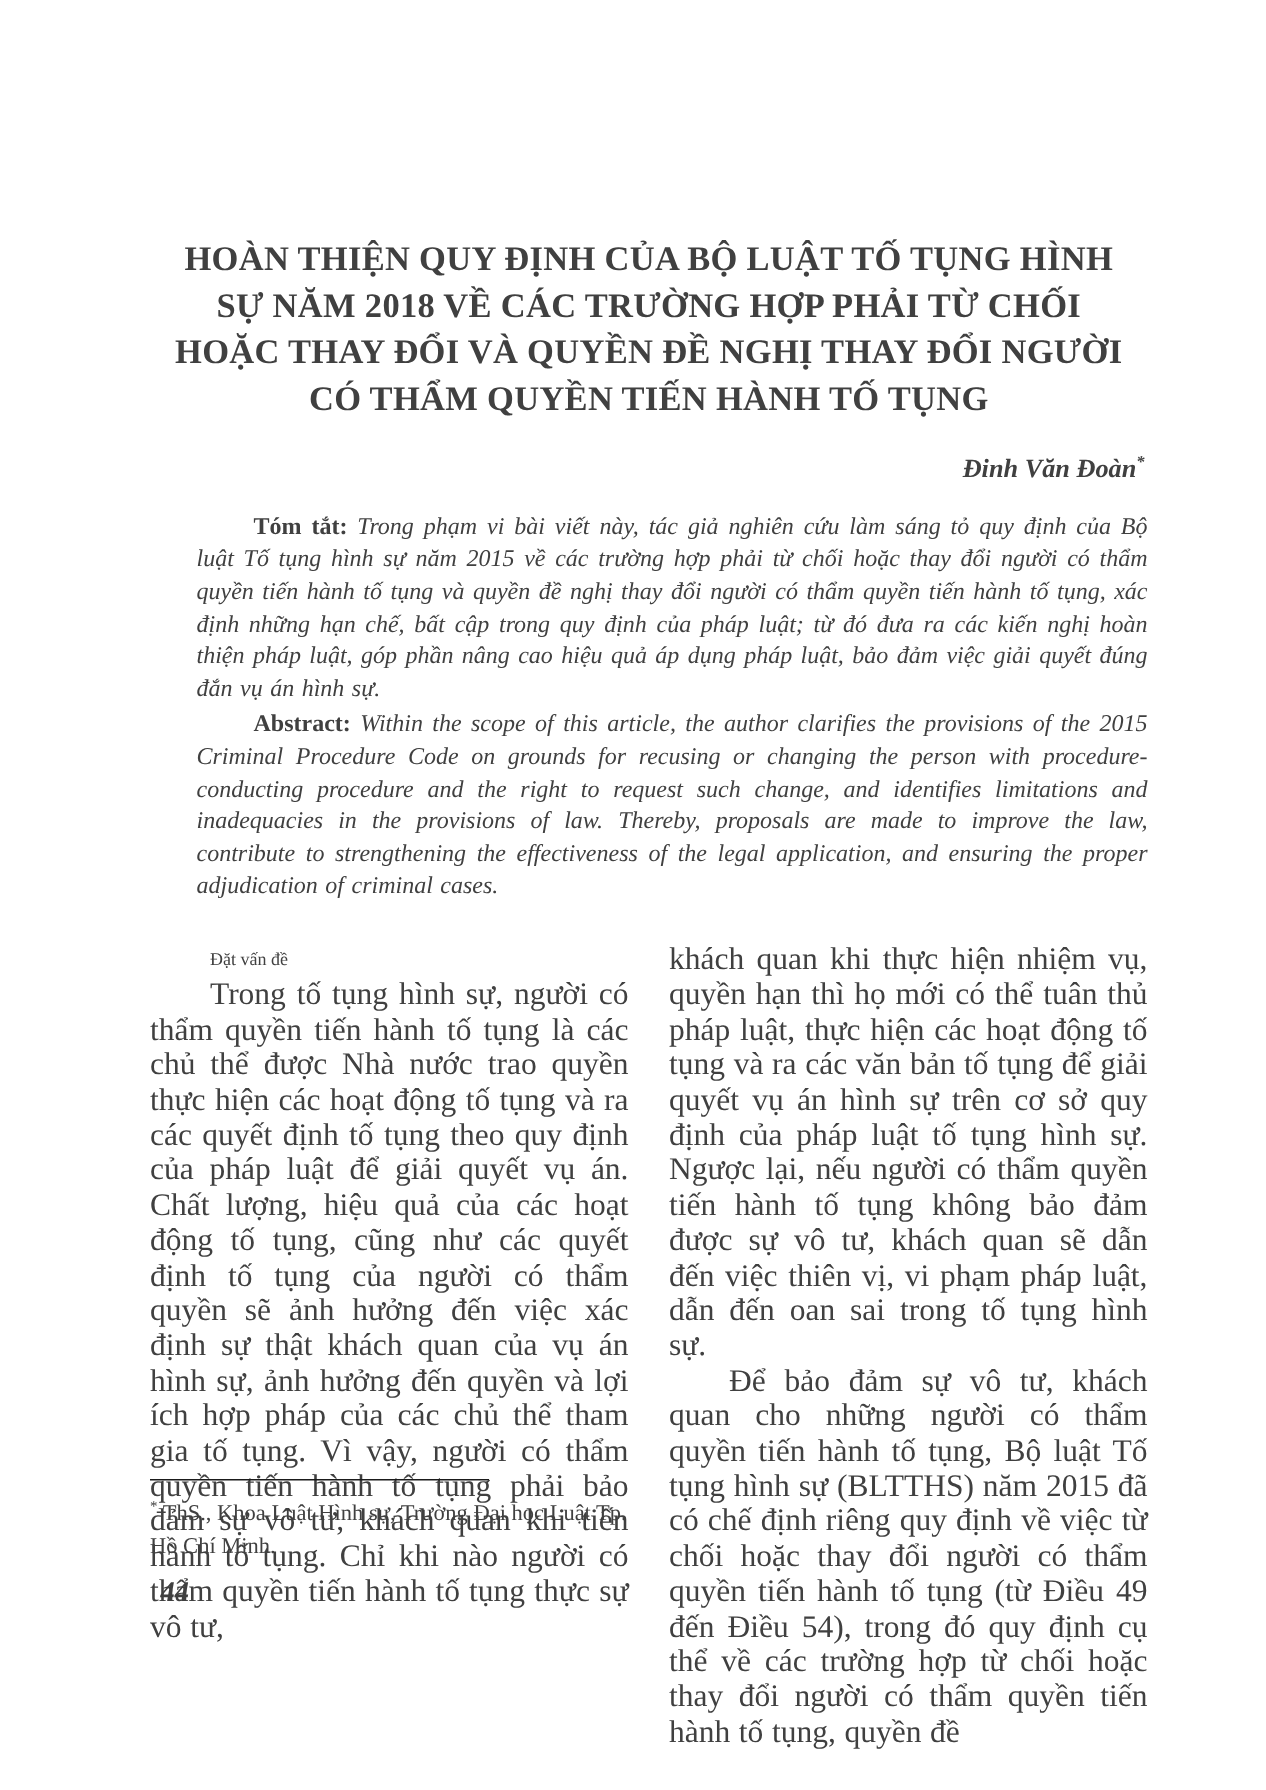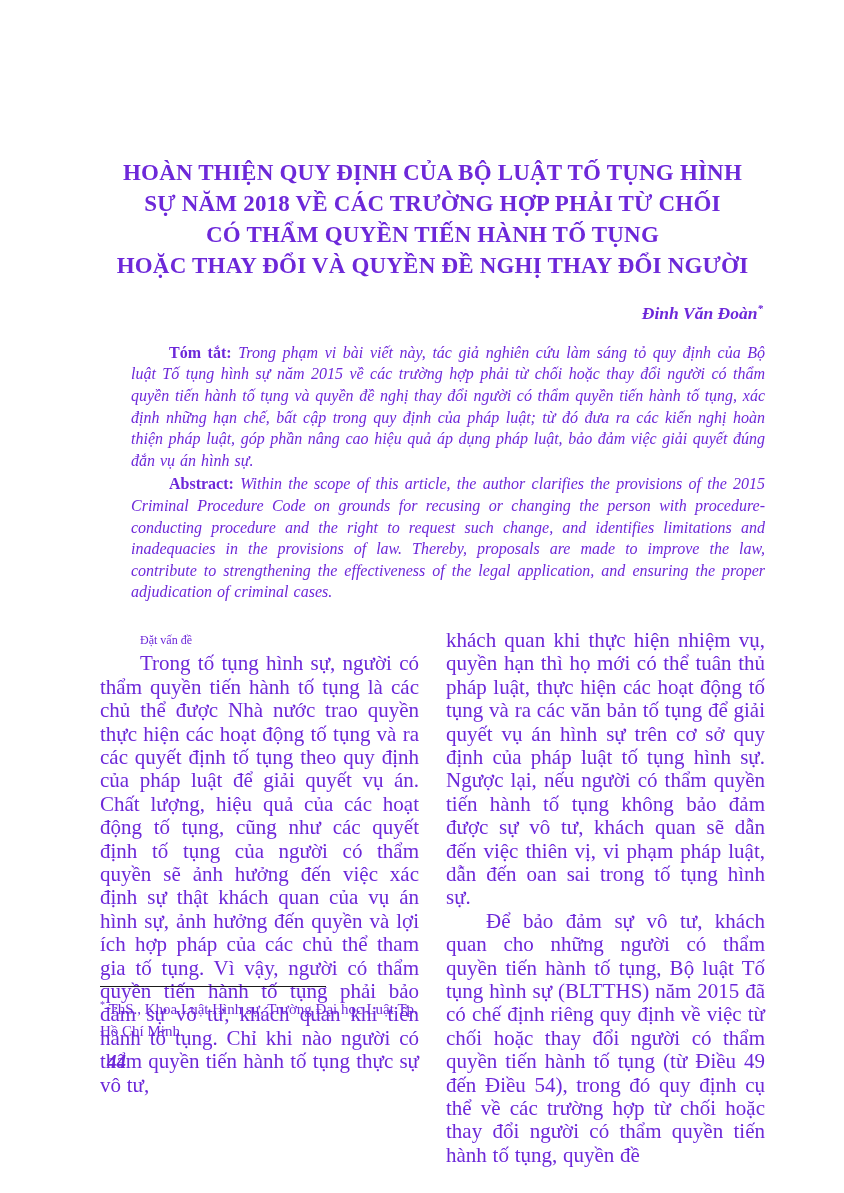--- a/index.html
+++ b/index.html
@@ -2,21 +2,21 @@
 <html><head>
 <meta charset="utf-8">
 <style>
   * { margin:0; padding:0; box-sizing:border-box; }
   html,body { background:#e8e8e8; }
   .page {
     position:relative;
     width:844px; height:1193px;
     margin:0 auto;
     background:#ffffff;
-    color:#6d28d9;
+    color:#404040;
     font-family:"Liberation Serif","DejaVu Serif",serif;
     overflow:hidden;
   }
   .content {
     position:absolute;
     left:100px; top:157px;
     width:665px;
   }
   .title { text-align:center; font-weight:bold; font-size:23px; line-height:31px; letter-spacing:.2px; }
   .title-line { display:block; }
@@ -77,22 +77,22 @@
 </style>
 </head>
 <body>
 
 <div class="page">
   <div class="content">
 
     <h1 class="title">
       <span class="title-line">HOÀN THIỆN QUY ĐỊNH CỦA BỘ LUẬT TỐ TỤNG HÌNH</span>
       <span class="title-line">SỰ NĂM 2018 VỀ CÁC TRƯỜNG HỢP PHẢI TỪ CHỐI</span>
+      <span class="title-line">HOẶC THAY ĐỔI VÀ QUYỀN ĐỀ NGHỊ THAY ĐỔI NGƯỜI</span>
       <span class="title-line">CÓ THẨM QUYỀN TIẾN HÀNH TỐ TỤNG</span>
-      <span class="title-line">HOẶC THAY ĐỔI VÀ QUYỀN ĐỀ NGHỊ THAY ĐỔI NGƯỜI</span>
     </h1>
 
     <div class="author"><span>Đinh Văn Đoàn</span><sup>*</sup></div>
 
     <p class="abstract"><b class="runin">Tóm tắt:</b> <span>Trong phạm vi bài viết này, tác giả nghiên cứu làm sáng tỏ quy định của Bộ luật Tố tụng hình sự năm 2015 về các trường hợp phải từ chối hoặc thay đổi người có thẩm quyền tiến hành tố tụng và quyền đề nghị thay đổi người có thẩm quyền tiến hành tố tụng, xác định những hạn chế, bất cập trong quy định của pháp luật; từ đó đưa ra các kiến nghị hoàn thiện pháp luật, góp phần nâng cao hiệu quả áp dụng pháp luật, bảo đảm việc giải quyết đúng đắn vụ án hình sự.</span></p>
 
     <p class="abstract"><b class="runin">Abstract:</b> <span>Within the scope of this article, the author clarifies the provisions of the 2015 Criminal Procedure Code on grounds for recusing or changing the person with procedure-conducting procedure and the right to request such change, and identifies limitations and inadequacies in the provisions of law. Thereby, proposals are made to improve the law, contribute to strengthening the effectiveness of the legal application, and ensuring the proper adjudication of criminal cases.</span></p>
 
     <div class="columns">
       <div class="col">

